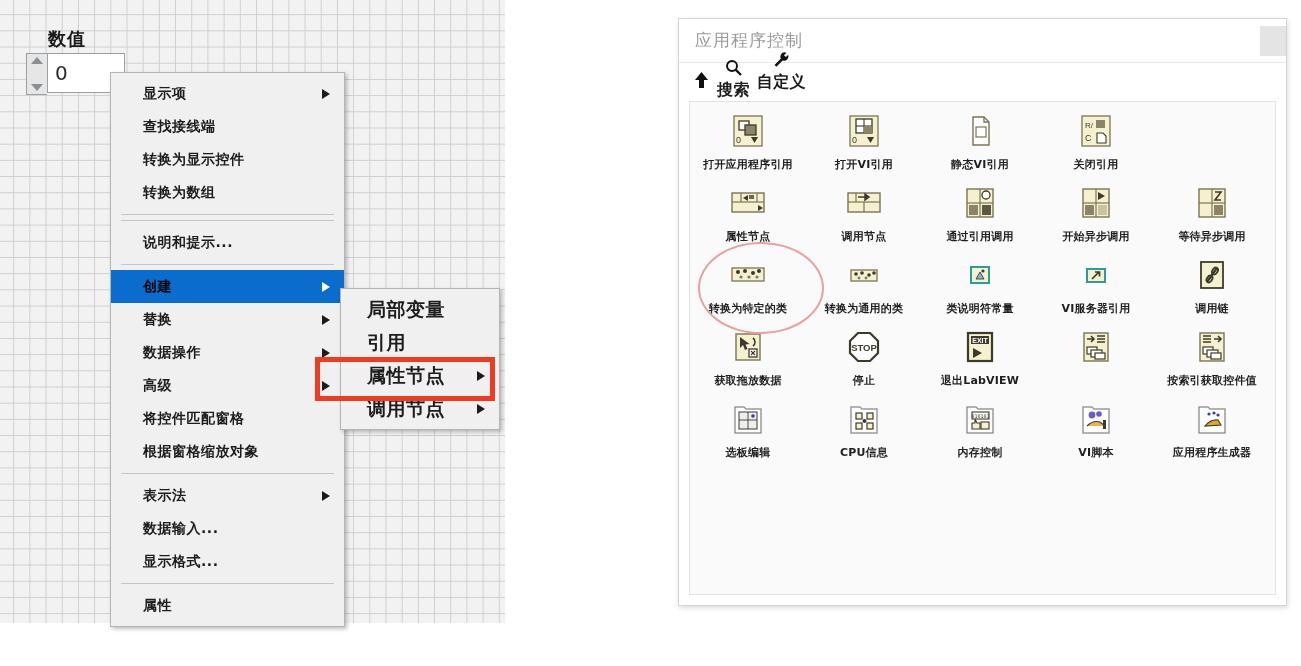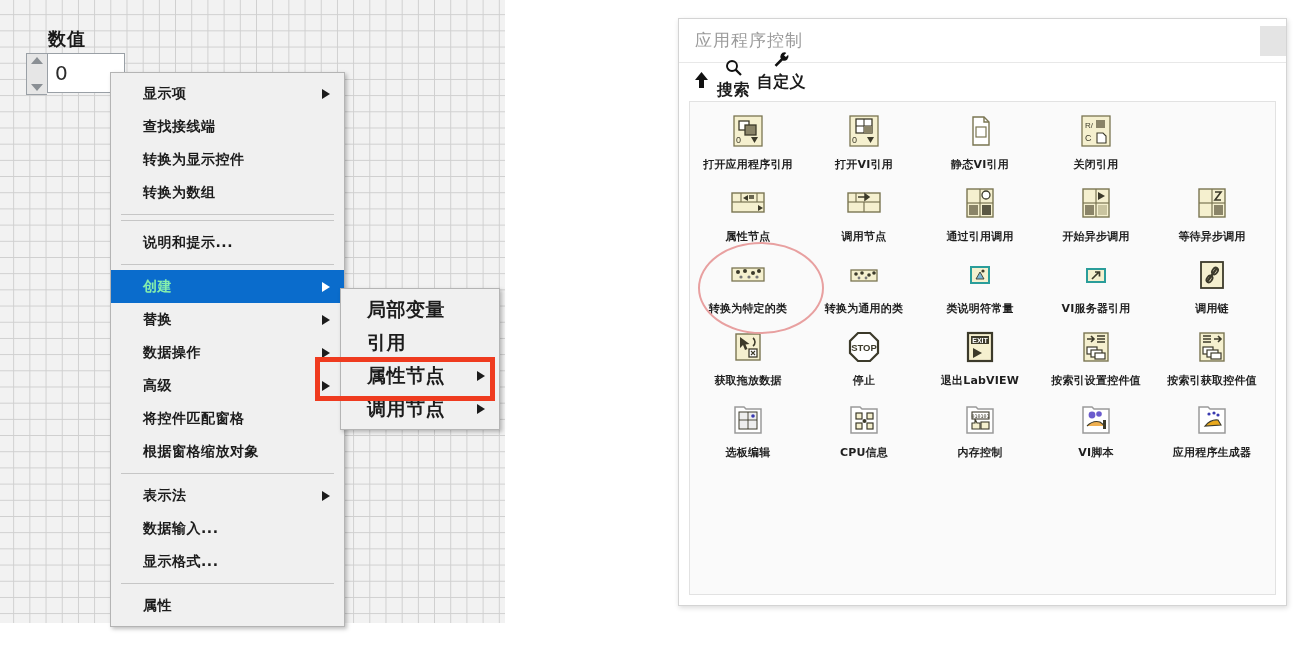--- a/index.html
+++ b/index.html
@@ -29,21 +29,21 @@
   .spin-down{border-top:7px solid #8a8f94;margin-bottom:3px;}
   #numeric-value{width:78px;height:40px;background:#ffffff;border:1px solid #9aa0a6;
     box-sizing:border-box;font-size:20px;color:#2b2b2b;padding-left:7px;line-height:38px;}
 
   
   #context-menu{position:absolute;left:110px;top:72px;width:235px;
     background:#f0f0f0;border:1px solid #b4b4b4;box-shadow:2px 2px 4px rgba(0,0,0,.25);
     padding:4px 0 4px 0;box-sizing:border-box;}
   .menu-item{height:33px;line-height:33px;padding-left:32px;position:relative;
     font-size:14px;color:#1c1c1c;white-space:nowrap;font-weight:600;letter-spacing:.5px;}
-  .menu-item.selected{background:#0a6ccc;color:#86efac;}
+  .menu-item.selected{background:#0a6ccc;color:#000000;}
   .menu-sep{height:1px;background:#c6c6c6;margin:5px 10px;}
   .submenu-arrow{position:absolute;right:14px;top:50%;transform:translateY(-50%);
     width:0;height:0;border-top:5px solid transparent;border-bottom:5px solid transparent;
     border-left:8px solid #1c1c1c;}
   .menu-item.selected .submenu-arrow{border-left-color:#ffffff;}
 
   
   #submenu{position:absolute;left:340px;top:288px;width:160px;
     background:#f0f0f0;border:1px solid #b4b4b4;box-shadow:2px 2px 4px rgba(0,0,0,.25);
     padding:4px 0;box-sizing:border-box;}
@@ -373,21 +373,20 @@
           <div class="cell-icon">
             <svg width="38" height="38" viewBox="0 0 38 38">
               <rect x="7" y="5" width="24" height="28" fill="#f5f0cf" stroke="#7a7552" stroke-width="1.4"></rect>
               <path d="M10 11 h7 M14 8 l3 3 l-3 3" stroke="#3c3a2a" stroke-width="1.6" fill="none"></path>
               <path d="M20 8 h8 M20 11 h8 M20 14 h8" stroke="#3c3a2a" stroke-width="1.4"></path>
               <rect x="10" y="19" width="10" height="7" fill="#fff" stroke="#3c3a2a" stroke-width="1.2"></rect>
               <rect x="14" y="22" width="11" height="7" fill="#fff" stroke="#3c3a2a" stroke-width="1.2"></rect>
               <rect x="18" y="25" width="10" height="6" fill="#fff" stroke="#3c3a2a" stroke-width="1.2"></rect>
             </svg>
           </div>
-          <div class="cell-label">按索引设置控件值</div>
         </div>
         <div class="palette-cell">
           <div class="cell-icon">
             <svg width="38" height="38" viewBox="0 0 38 38">
               <rect x="7" y="5" width="24" height="28" fill="#f5f0cf" stroke="#7a7552" stroke-width="1.4"></rect>
               <path d="M10 8 h8 M10 11 h8 M10 14 h8" stroke="#3c3a2a" stroke-width="1.4"></path>
               <path d="M21 11 h7 M25 8 l3 3 l-3 3" stroke="#3c3a2a" stroke-width="1.6" fill="none"></path>
               <rect x="10" y="19" width="10" height="7" fill="#fff" stroke="#3c3a2a" stroke-width="1.2"></rect>
               <rect x="14" y="22" width="11" height="7" fill="#fff" stroke="#3c3a2a" stroke-width="1.2"></rect>
               <rect x="18" y="25" width="10" height="6" fill="#fff" stroke="#3c3a2a" stroke-width="1.2"></rect>

